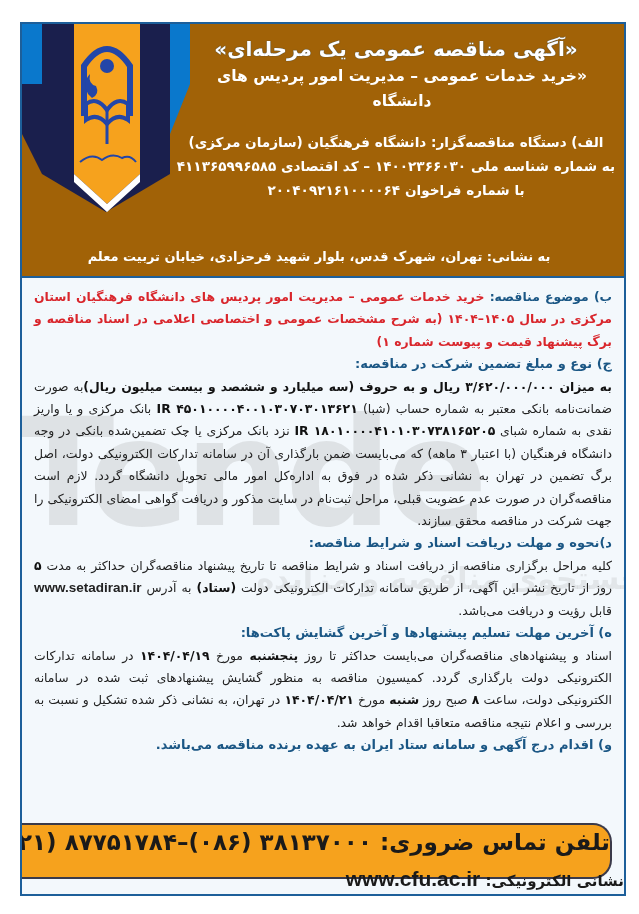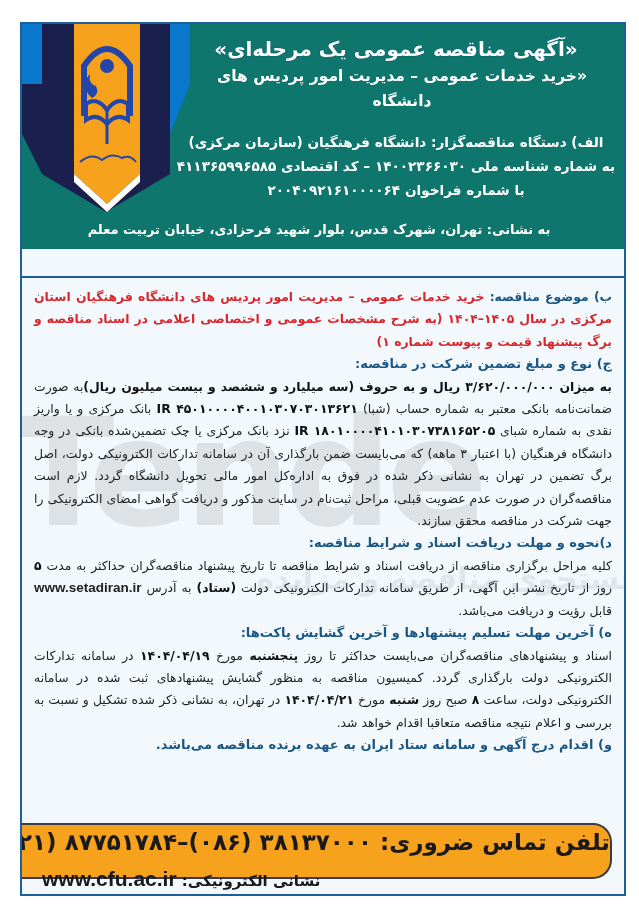--- a/index.html
+++ b/index.html
@@ -6,22 +6,22 @@
     html, body { width: 639px; height: 914px; background: #ffffff; overflow: hidden; }
     body { position: relative; font-family: "DejaVu Sans", sans-serif; }
 
     .frame {
       position: absolute; left: 20px; top: 22px; width: 606px; height: 874px;
       border: 2px solid #1d5f9a; background: #f3f8fc; overflow: hidden;
     }
 
     
     .header {
-      position: absolute; left: 0; top: 0; width: 602px; height: 225px;
-      background: #0f766e;
+      position: absolute; left: 0; top: 0; width: 602px; height: 252px;
+      background: #a16207;
     }
     .logo-wrap { position: absolute; left: 0; top: 0; width: 168px; height: 200px; }
     .logo-wrap svg { width: 168px; height: 200px; display: block; }
 
     .header-text {
       position: absolute; right: 8px; top: 10px; width: 440px;
       direction: rtl; text-align: center; color: #ffffff;
     }
     .title {
       font-family: "DejaVu Sans", sans-serif; font-weight: bold;
@@ -71,21 +71,21 @@
     
     .phone-band {
       position: absolute; left: -2px; top: 799px; width: 592px; height: 56px;
       background: #f6a21d; border: 2px solid #3a3a4a; border-left: none;
       border-radius: 0 19px 19px 0; direction: rtl; text-align: right;
       font-weight: bold; font-size: 23px; line-height: 34px; color: #1a1a1a;
       white-space: nowrap; letter-spacing: -0.2px;
     }
     .web-band {
       position: absolute; left: 0; top: 838px; width: 602px; height: 34px;
-      direction: rtl; text-align: left; font-weight: bold;
+      direction: rtl; text-align: right; font-weight: bold;
       font-size: 15px; line-height: 34px; color: #1a1a1a; white-space: nowrap; padding-left: 20px;
     }
     .web-band .url { font-family: "Liberation Sans", sans-serif; font-size: 21px; font-weight: bold; direction: ltr; unicode-bidi: embed; }
   </style>
 </head>
 <body>
 
 <div class="frame">
 
   <div class="header">

